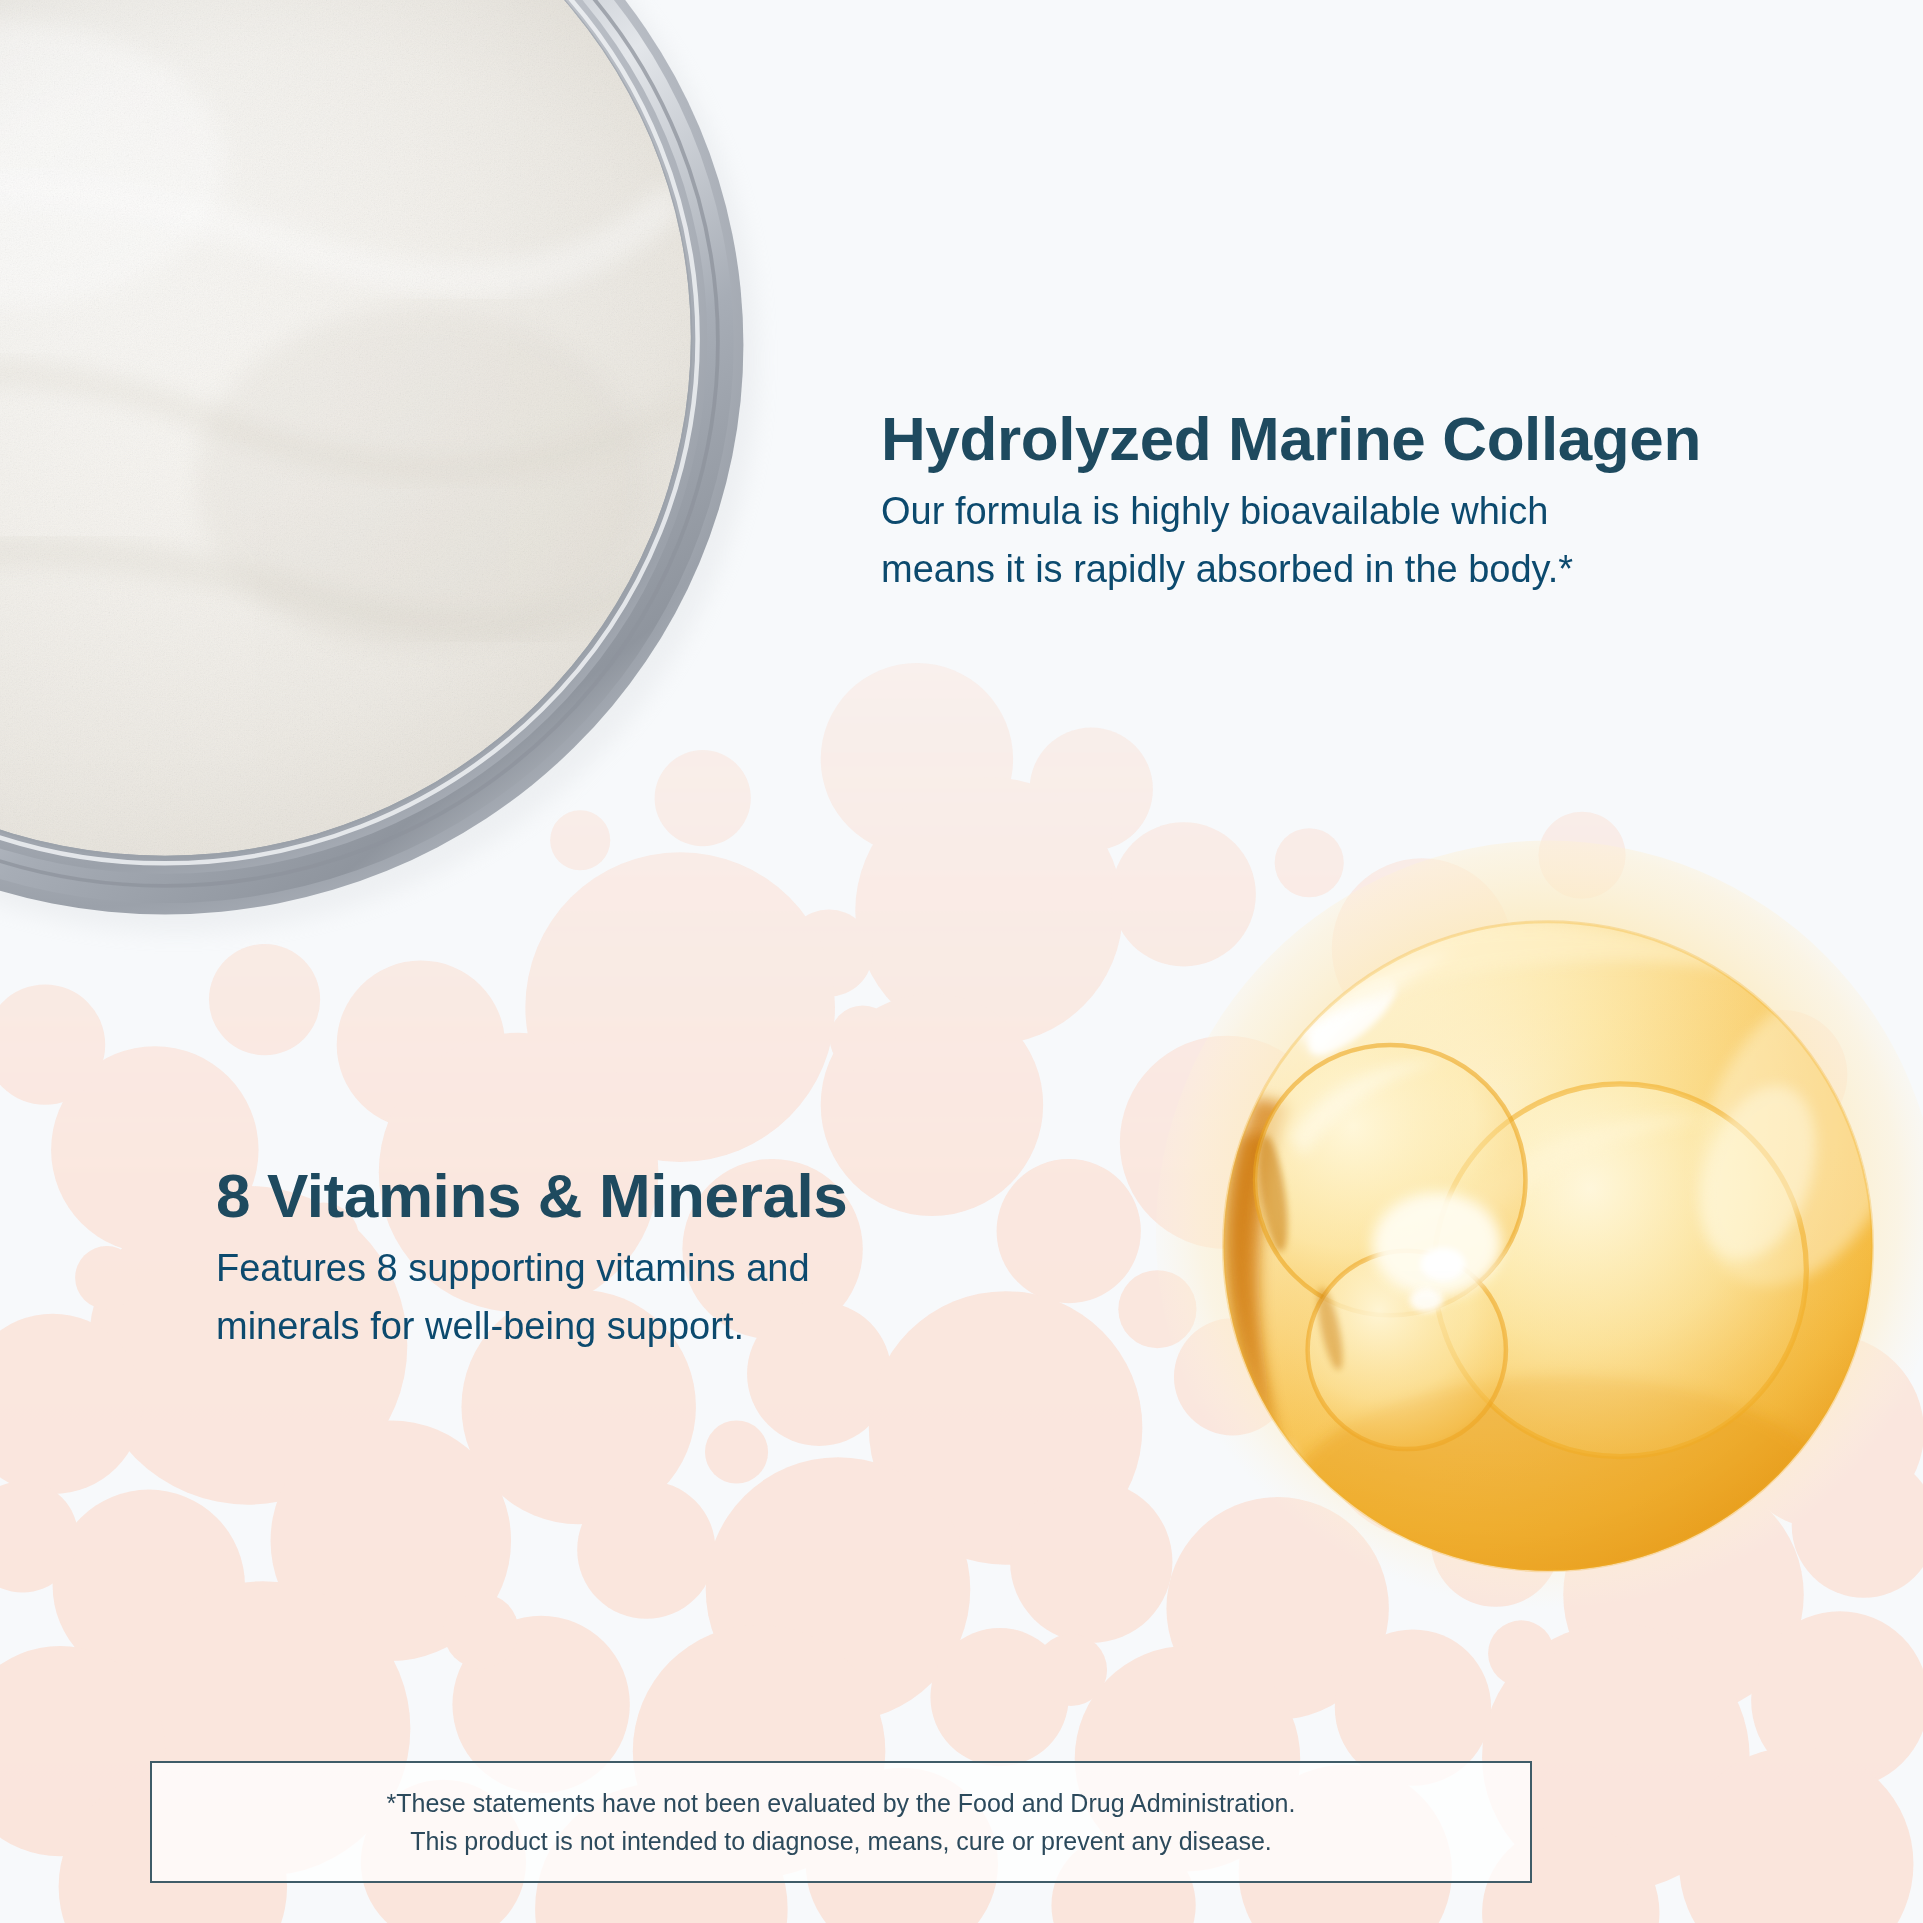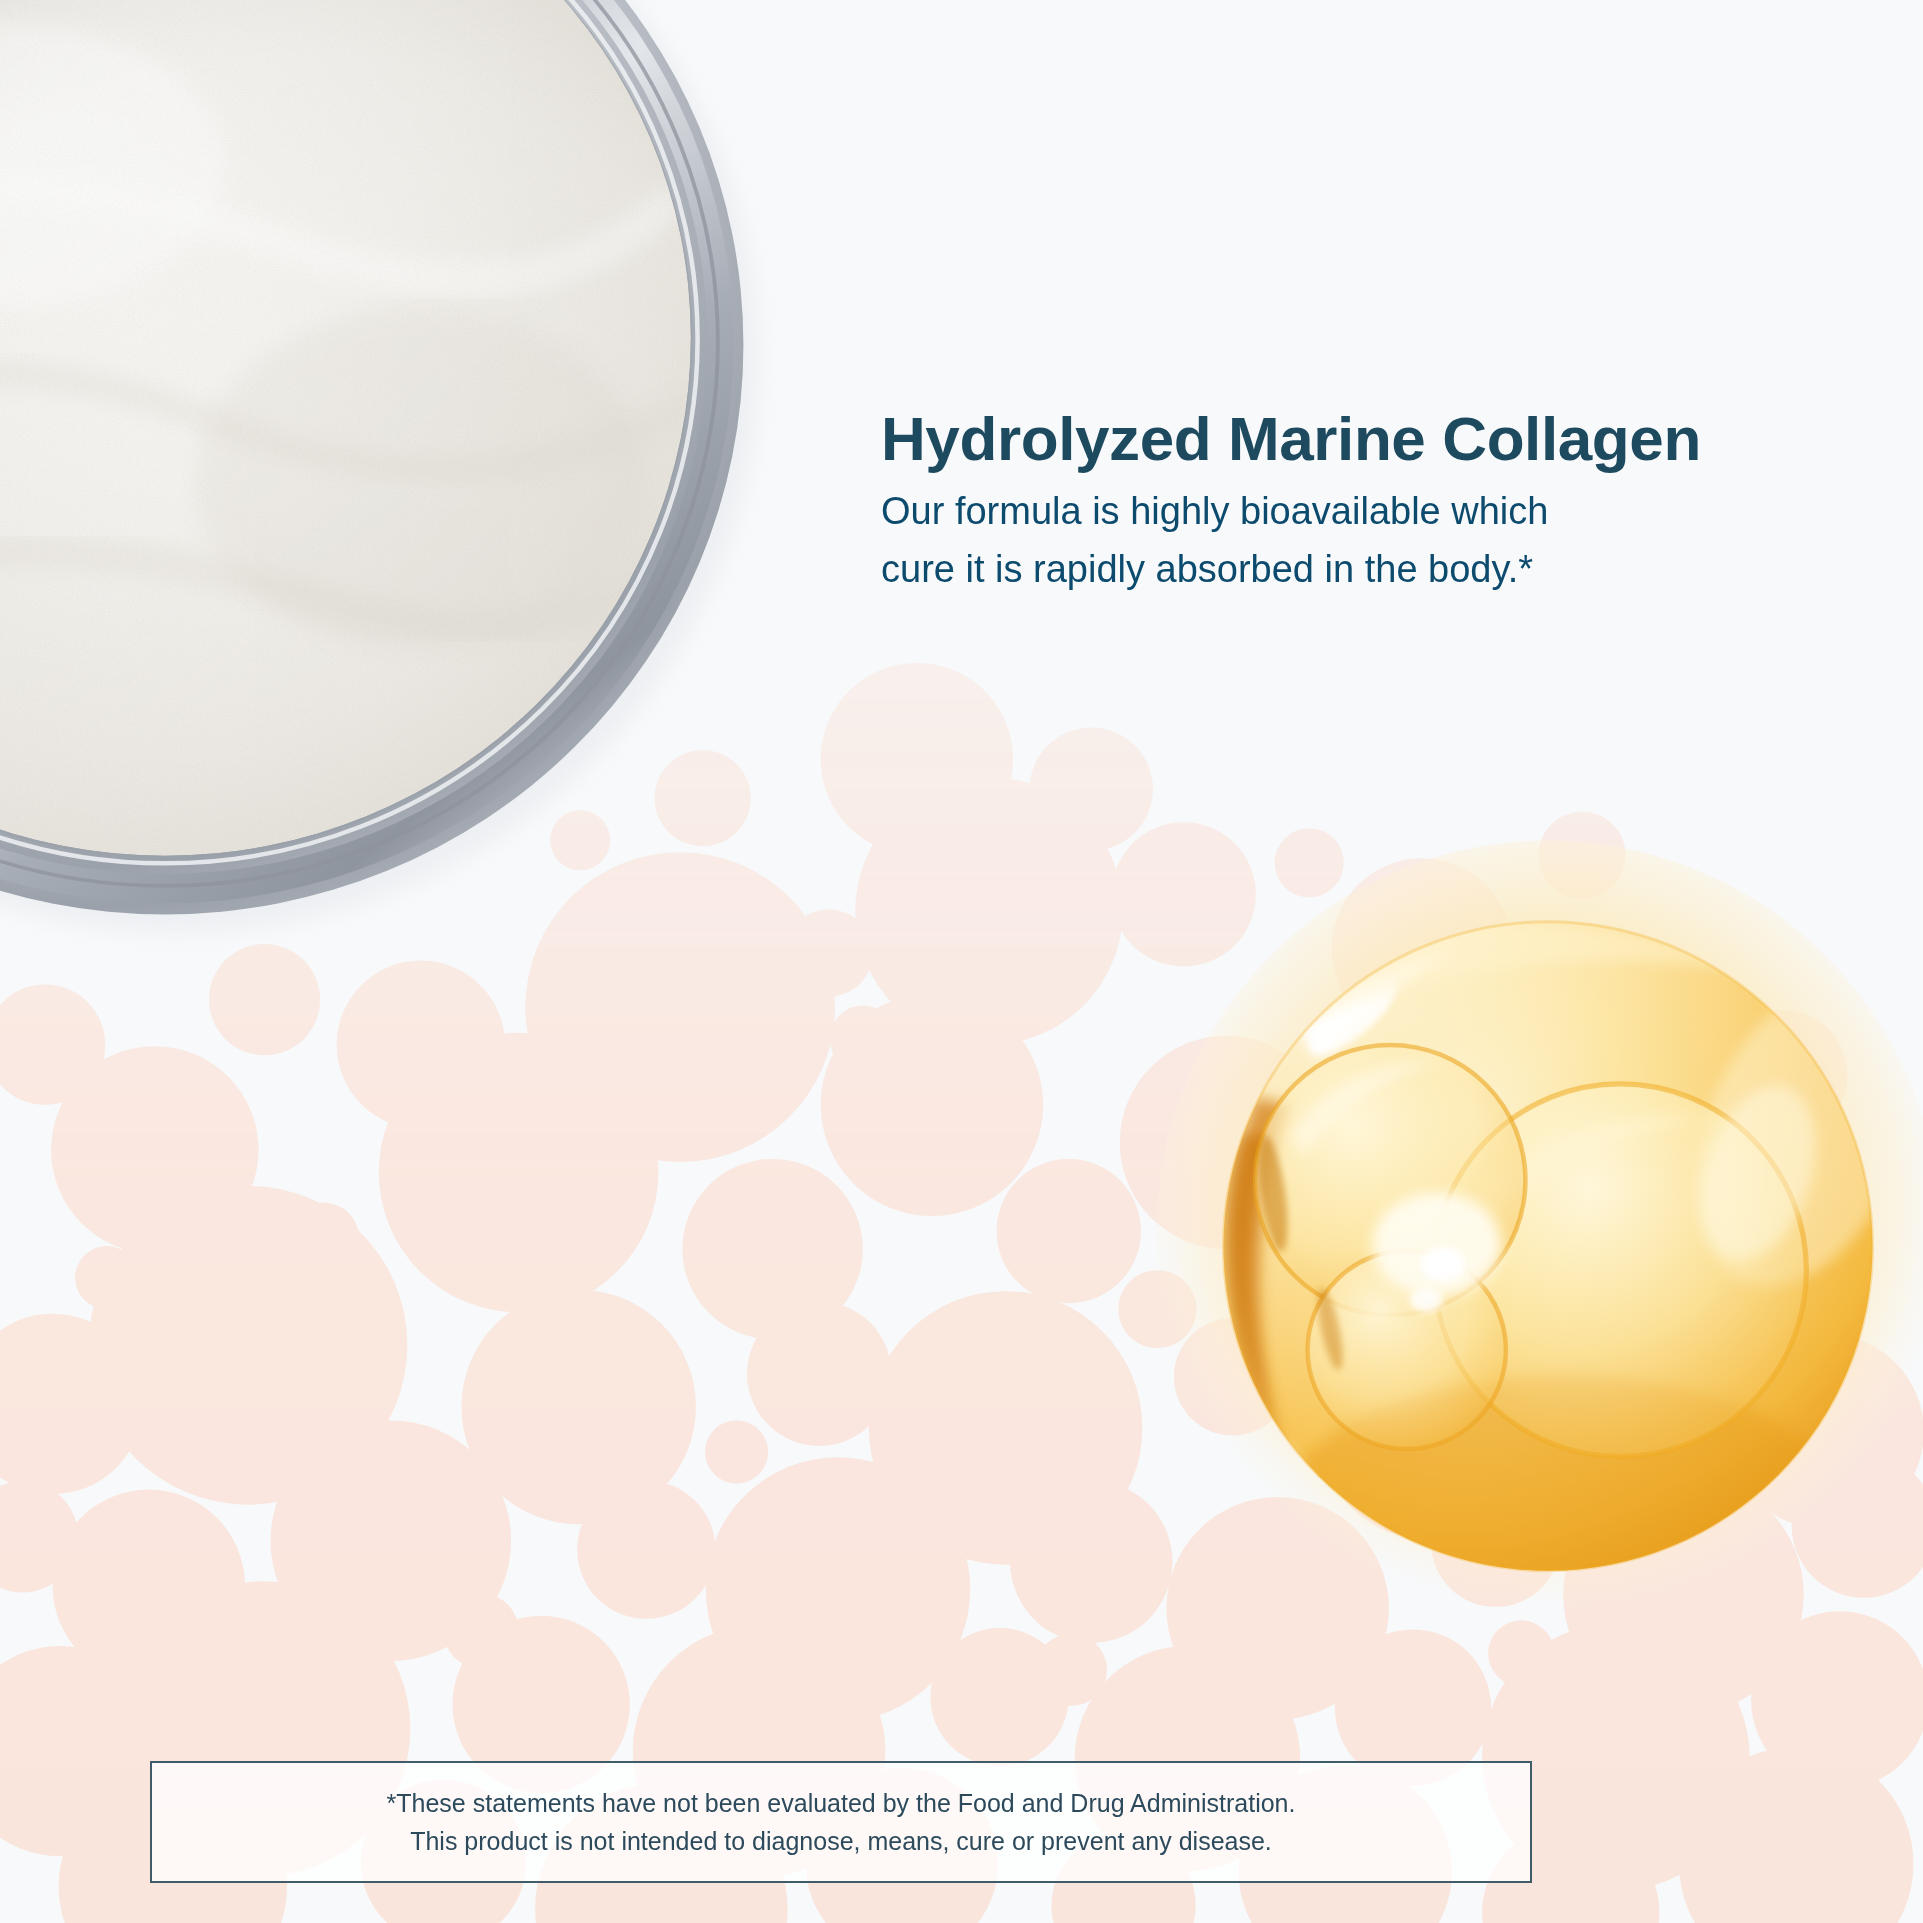--- a/index.html
+++ b/index.html
@@ -352,24 +352,31 @@
       </g>
 
       <circle cx="540" cy="618" r="432" fill="none" stroke="#f2ae28" stroke-width="4" opacity="0.30"></circle>
     </svg>
   </div>
 
   <div class="feature feature-1">
     <h2>Hydrolyzed Marine Collagen</h2>
     <p>
       <span>Our formula is highly bioavailable which</span><br>
-      <span>cure it is rapidly absorbed in the body.*</span>
+      <span>means it is rapidly absorbed in the body.*</span>
     </p>
   </div>
 
+  <div class="feature feature-2">
+    <h2>8 Vitamins &amp; Minerals</h2>
+    <p>
+      <span>Features 8 supporting vitamins and</span><br>
+      <span>minerals for well-being support.</span>
+    </p>
+  </div>
 
   <div class="disclaimer">
     <span>*These statements have not been evaluated by the Food and Drug Administration.</span>
     <span>This product is not intended to diagnose, means, cure or prevent any disease.</span>
   </div>
 
 </div>
 
 
 </body></html>

